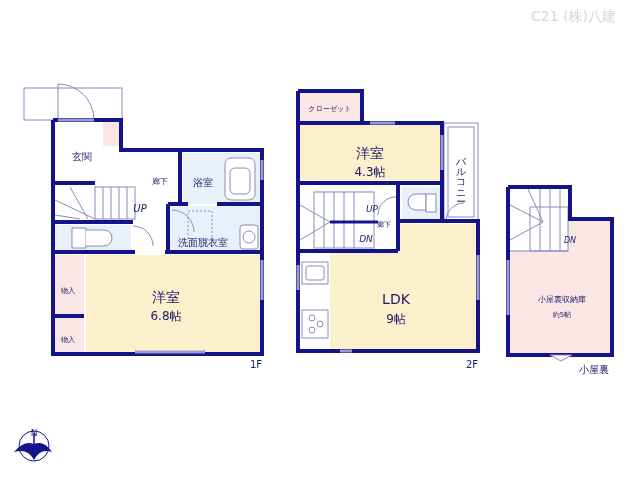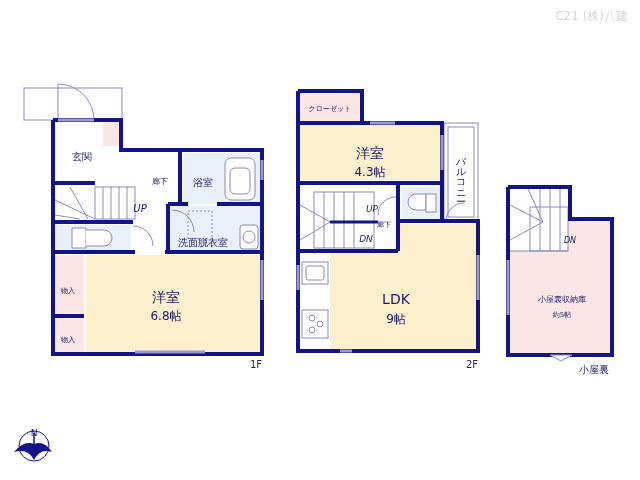--- a/index.html
+++ b/index.html
@@ -1,19 +1,19 @@
 <!DOCTYPE html>
 <html><head>
 <meta charset="utf-8">
 <style>
   html, body { margin:0; padding:0; background:#ffffff; }
   body { width:640px; height:480px; position:relative; overflow:hidden; font-family:"DejaVu Sans", sans-serif; }
   #plan { position:absolute; left:0; top:0; width:640px; height:480px; }
   .lbl { font-family:"DejaVu Sans", sans-serif; fill:#1a1a66; }
-  .watermark { position:absolute; right:12px; top:8px; font-family:"DejaVu Sans", sans-serif; font-size:12px; color:#d6d6d6; }
+  .watermark { position:absolute; right:24px; top:8px; font-family:"DejaVu Sans", sans-serif; font-size:14px; color:#d6d6d6; }
 </style>
 </head>
 <body>
 
 <div class="watermark">C21 (株)八建</div>
 
 <svg id="plan" viewBox="0 0 640 480" xmlns="http://www.w3.org/2000/svg">
 
   <g>
 

